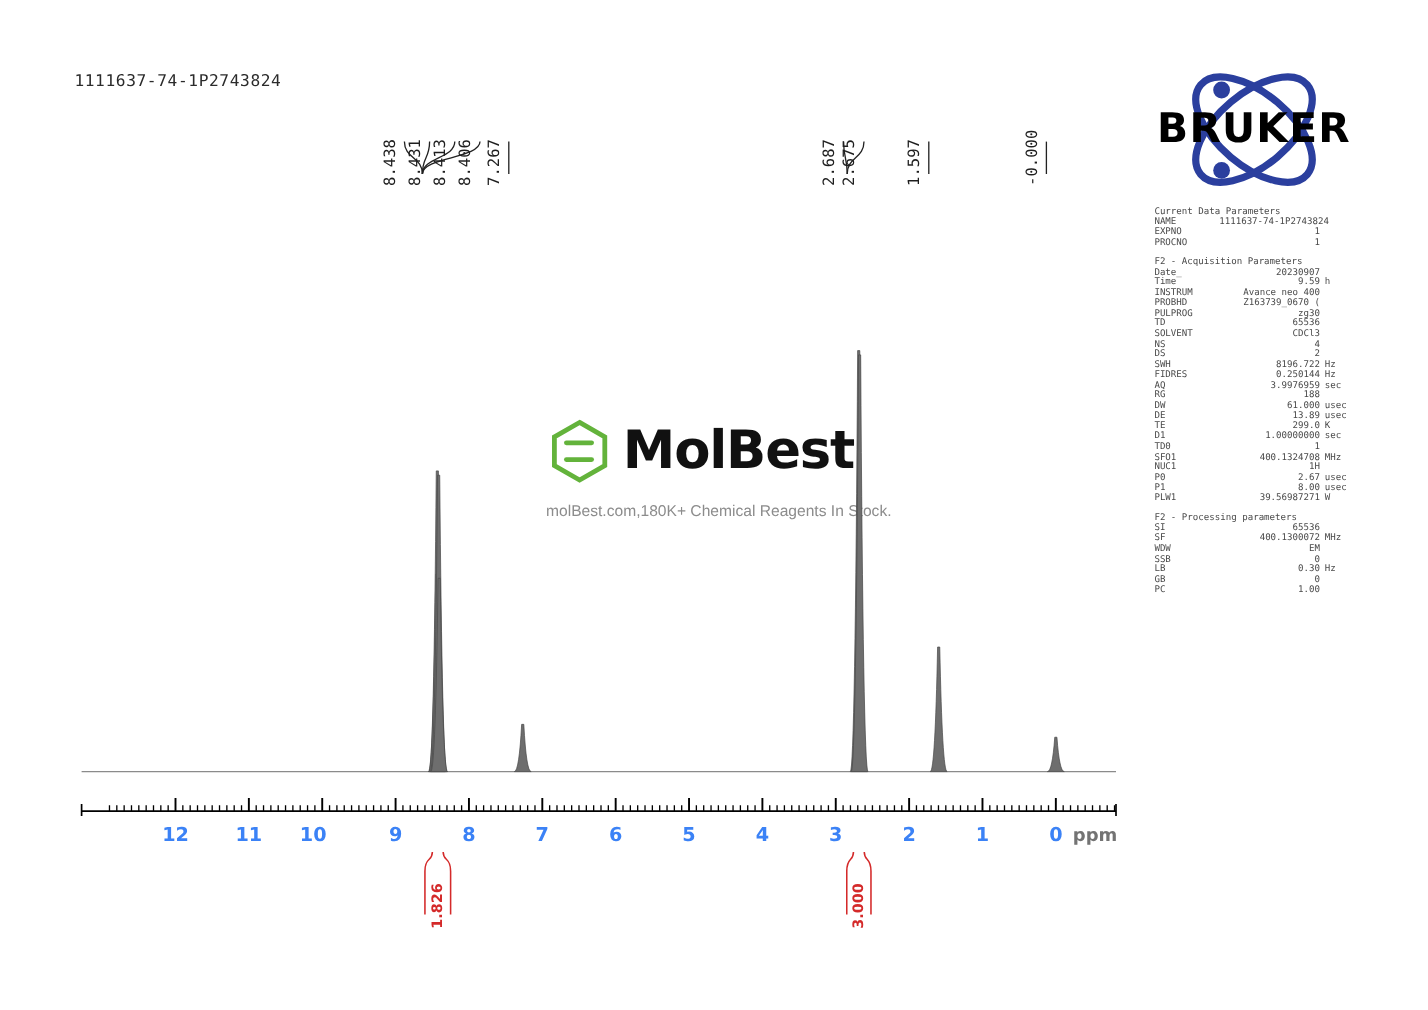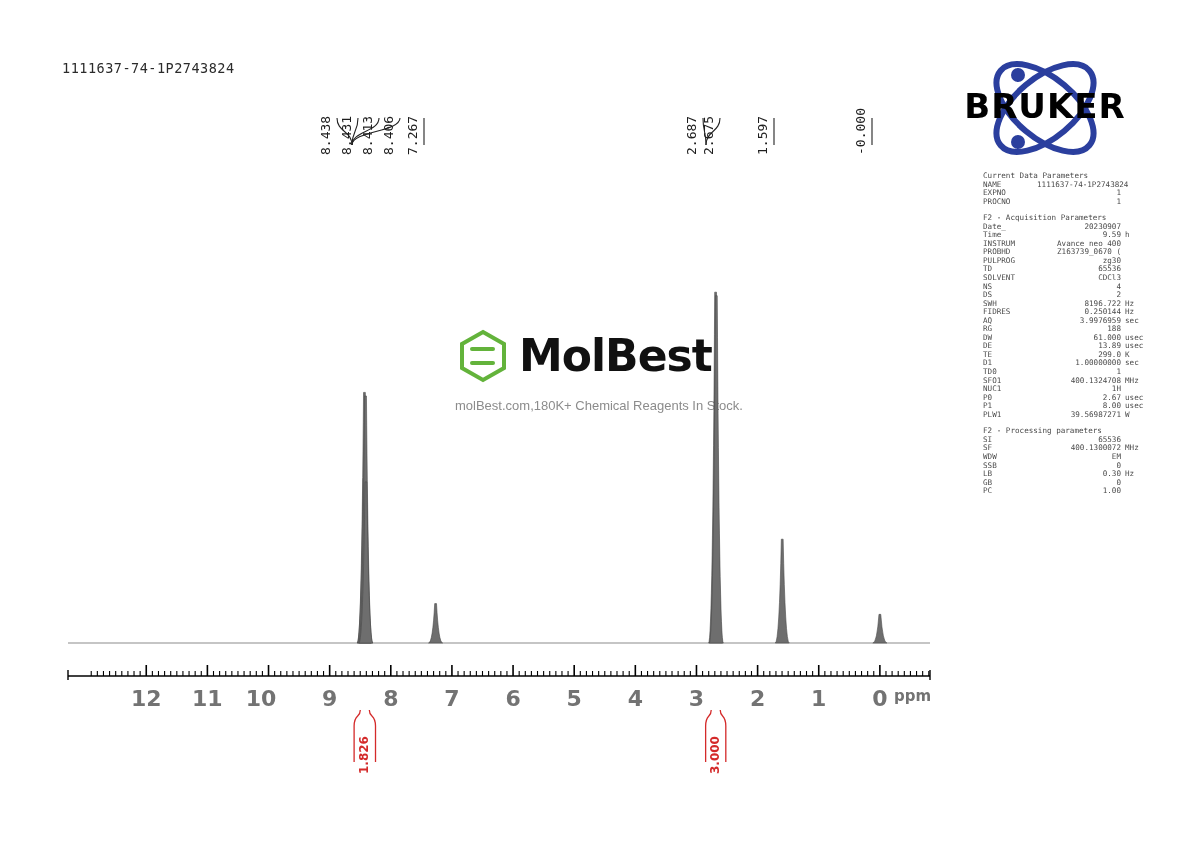--- a/index.html
+++ b/index.html
@@ -17,36 +17,36 @@
   
   .peak-label{
     font-family:"DejaVu Sans Mono", monospace;
     font-size:13px; color:#1e1e1e; white-space:nowrap;
     transform-origin:left bottom;
     transform:rotate(-90deg);
   }
 
   
   #param-block{
-    left:983px; top:172px; width:172px;
+    left:962px; top:172px; width:172px;
     font-family:"DejaVu Sans Mono", monospace;
     font-size:7.6px; line-height:8.55px; color:#4a4a4a;
   }
   #param-block .prow{display:flex;white-space:pre;}
   #param-block .pk{flex:0 0 54px;}
   #param-block .pv{flex:1 1 auto;text-align:right;}
   #param-block .pu{flex:0 0 30px;padding-left:4px;text-align:left;}
   #param-block .phead{white-space:pre;}
   #param-block .pspacer{height:8px;}
 
   
   #bruker-logo{left:958px;top:58px;width:175px;height:100px;}
 
   
-  #watermark{left:455px;top:328px;}
+  #watermark{left:455px;top:348px;}
   #watermark-row{display:flex;align-items:center;}
   #molbest-text{
     font-family:"DejaVu Sans", sans-serif;font-weight:bold;
     font-size:44px;letter-spacing:-1px;color:#111;margin-left:8px;
     line-height:1;
   }
   #watermark-tagline{
     margin-top:14px;text-align:center;
     font-family:"Liberation Sans", sans-serif;
     font-size:13px;color:#8c8c8c;white-space:nowrap;
@@ -58,21 +58,21 @@
   
   .integral-value{
     font-family:"DejaVu Sans", sans-serif;font-weight:bold;
     font-size:12px;color:#d42a2a;
     transform-origin:left bottom;transform:rotate(-90deg);
     white-space:nowrap;
   }
 
   .axis-tick-label{
     font-family:"DejaVu Sans", sans-serif;font-weight:bold;
-    font-size:22px;color:#737373;position:absolute;
+    font-size:16px;color:#3b82f6;position:absolute;
     transform:translateX(-50%);white-space:nowrap;
   }
   #ppm-unit{
     font-family:"DejaVu Sans", sans-serif;font-weight:bold;
     font-size:15px;color:#737373;
   }
 </style>
 </head>
 <body>
 

